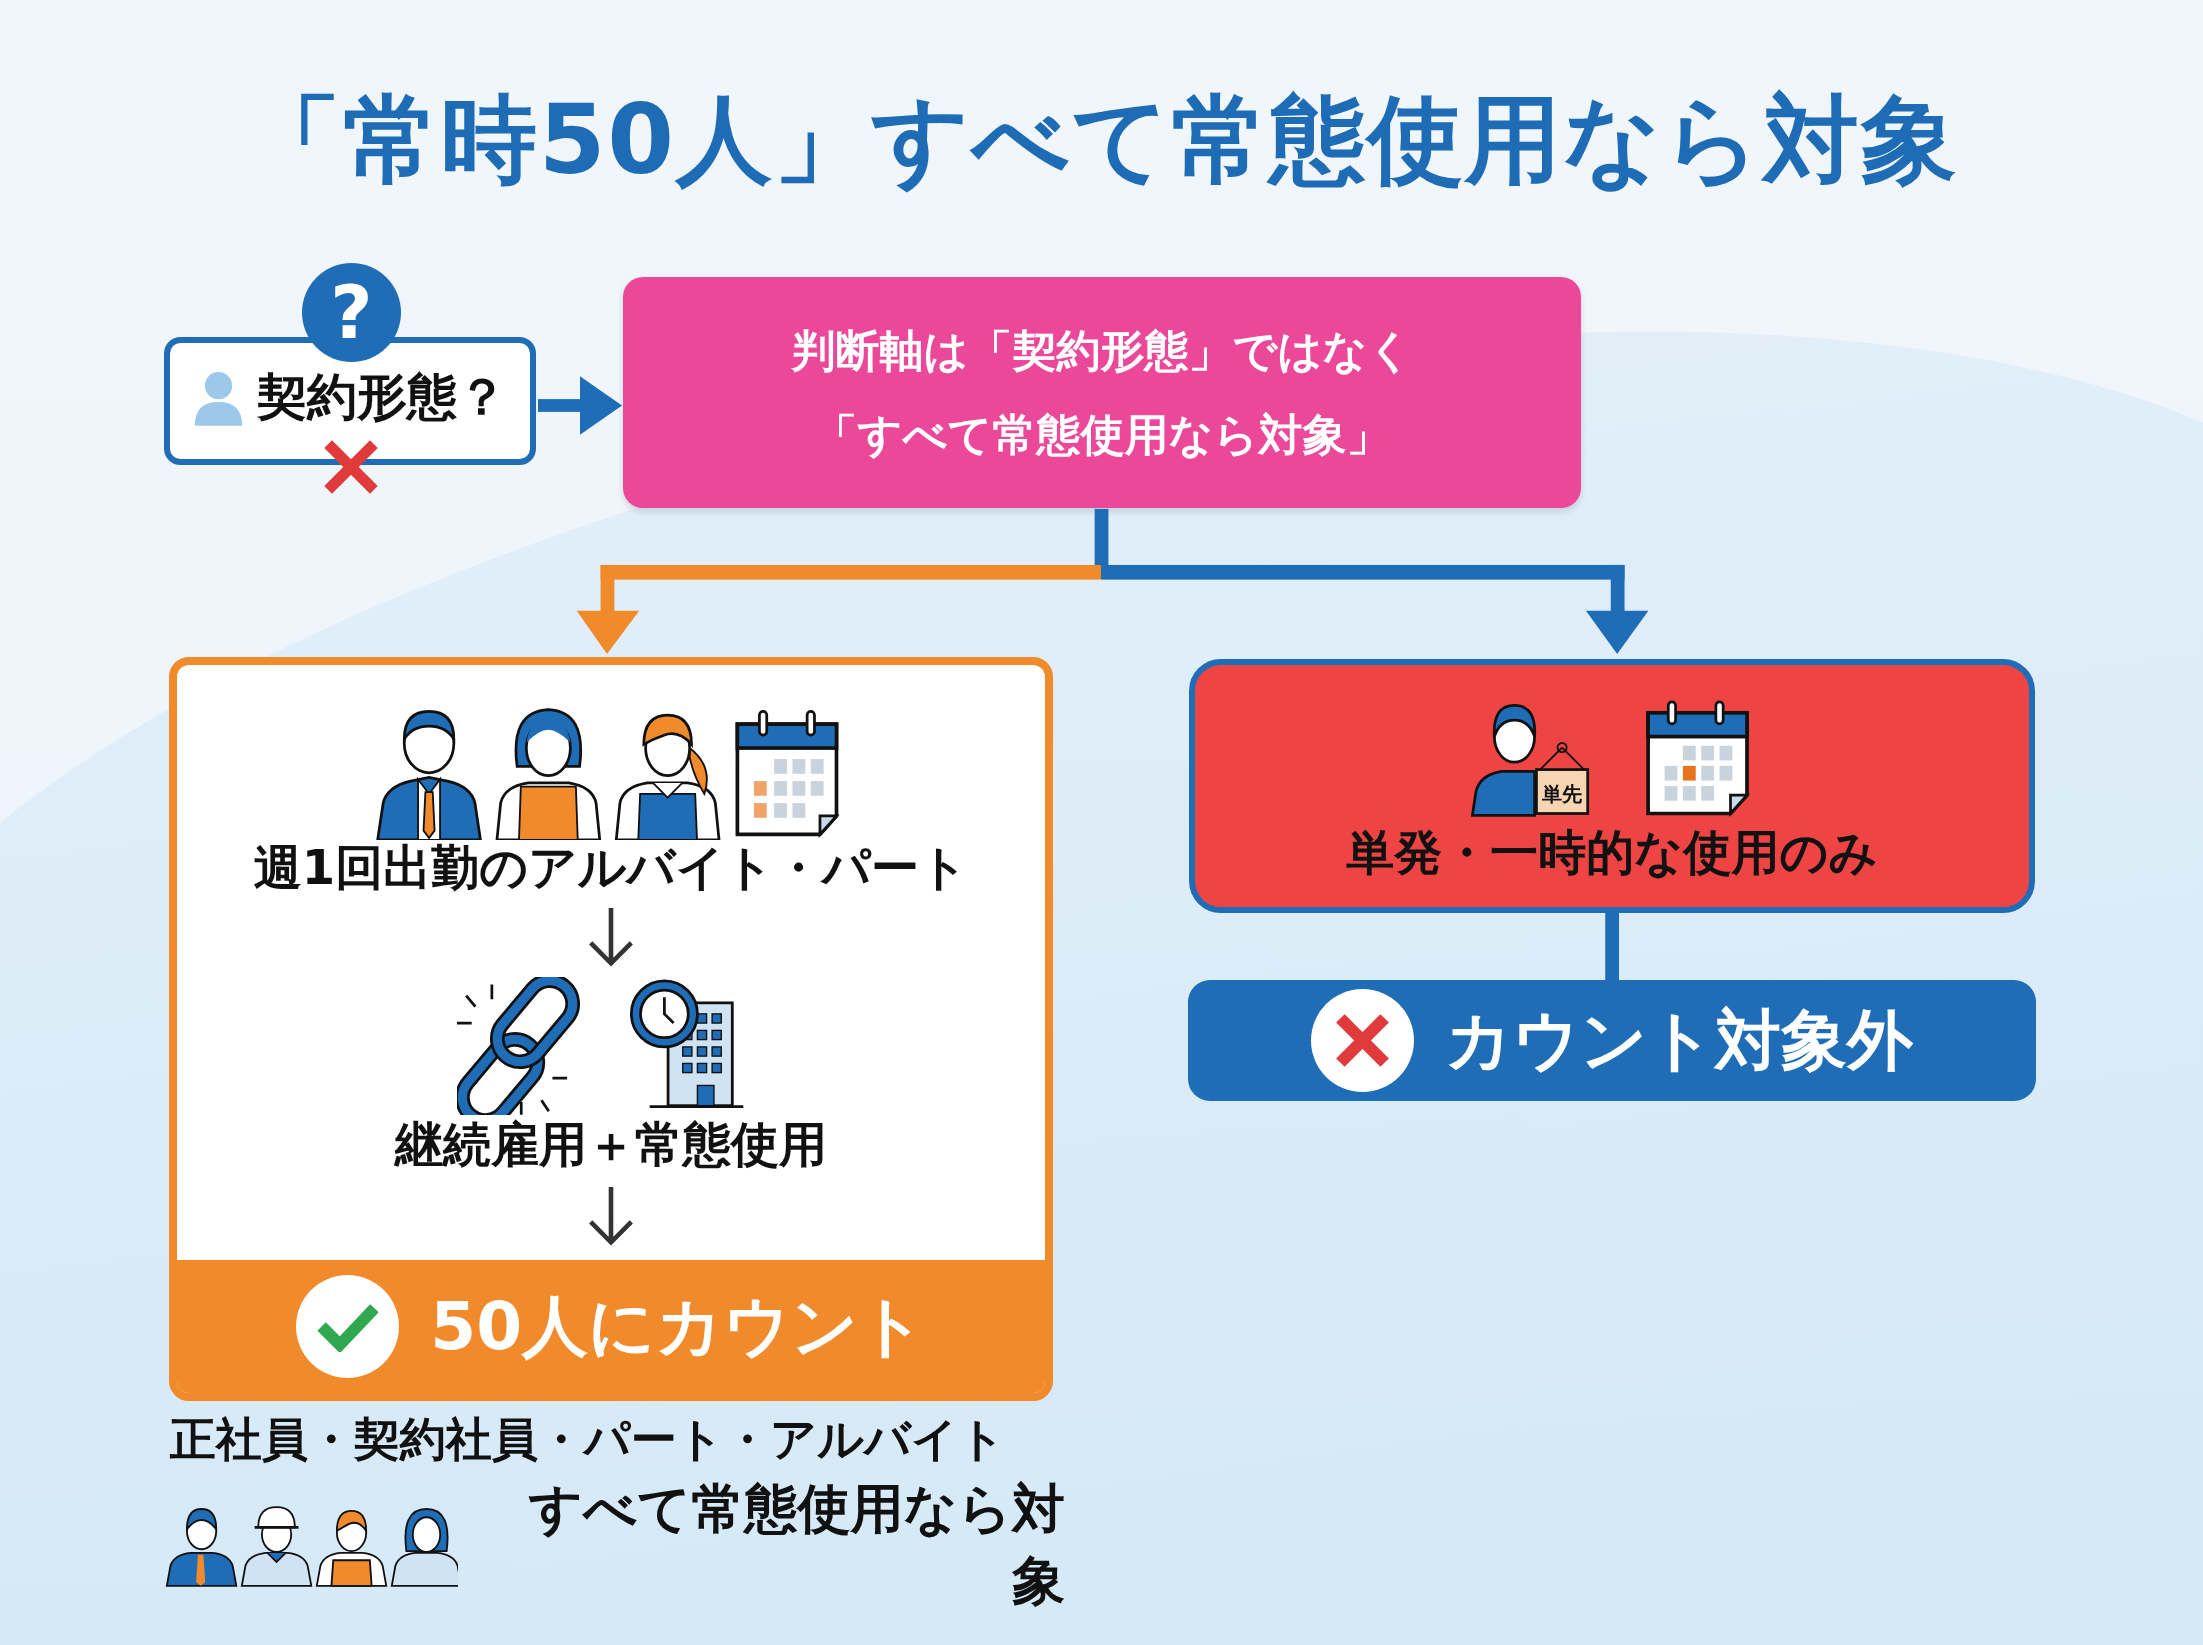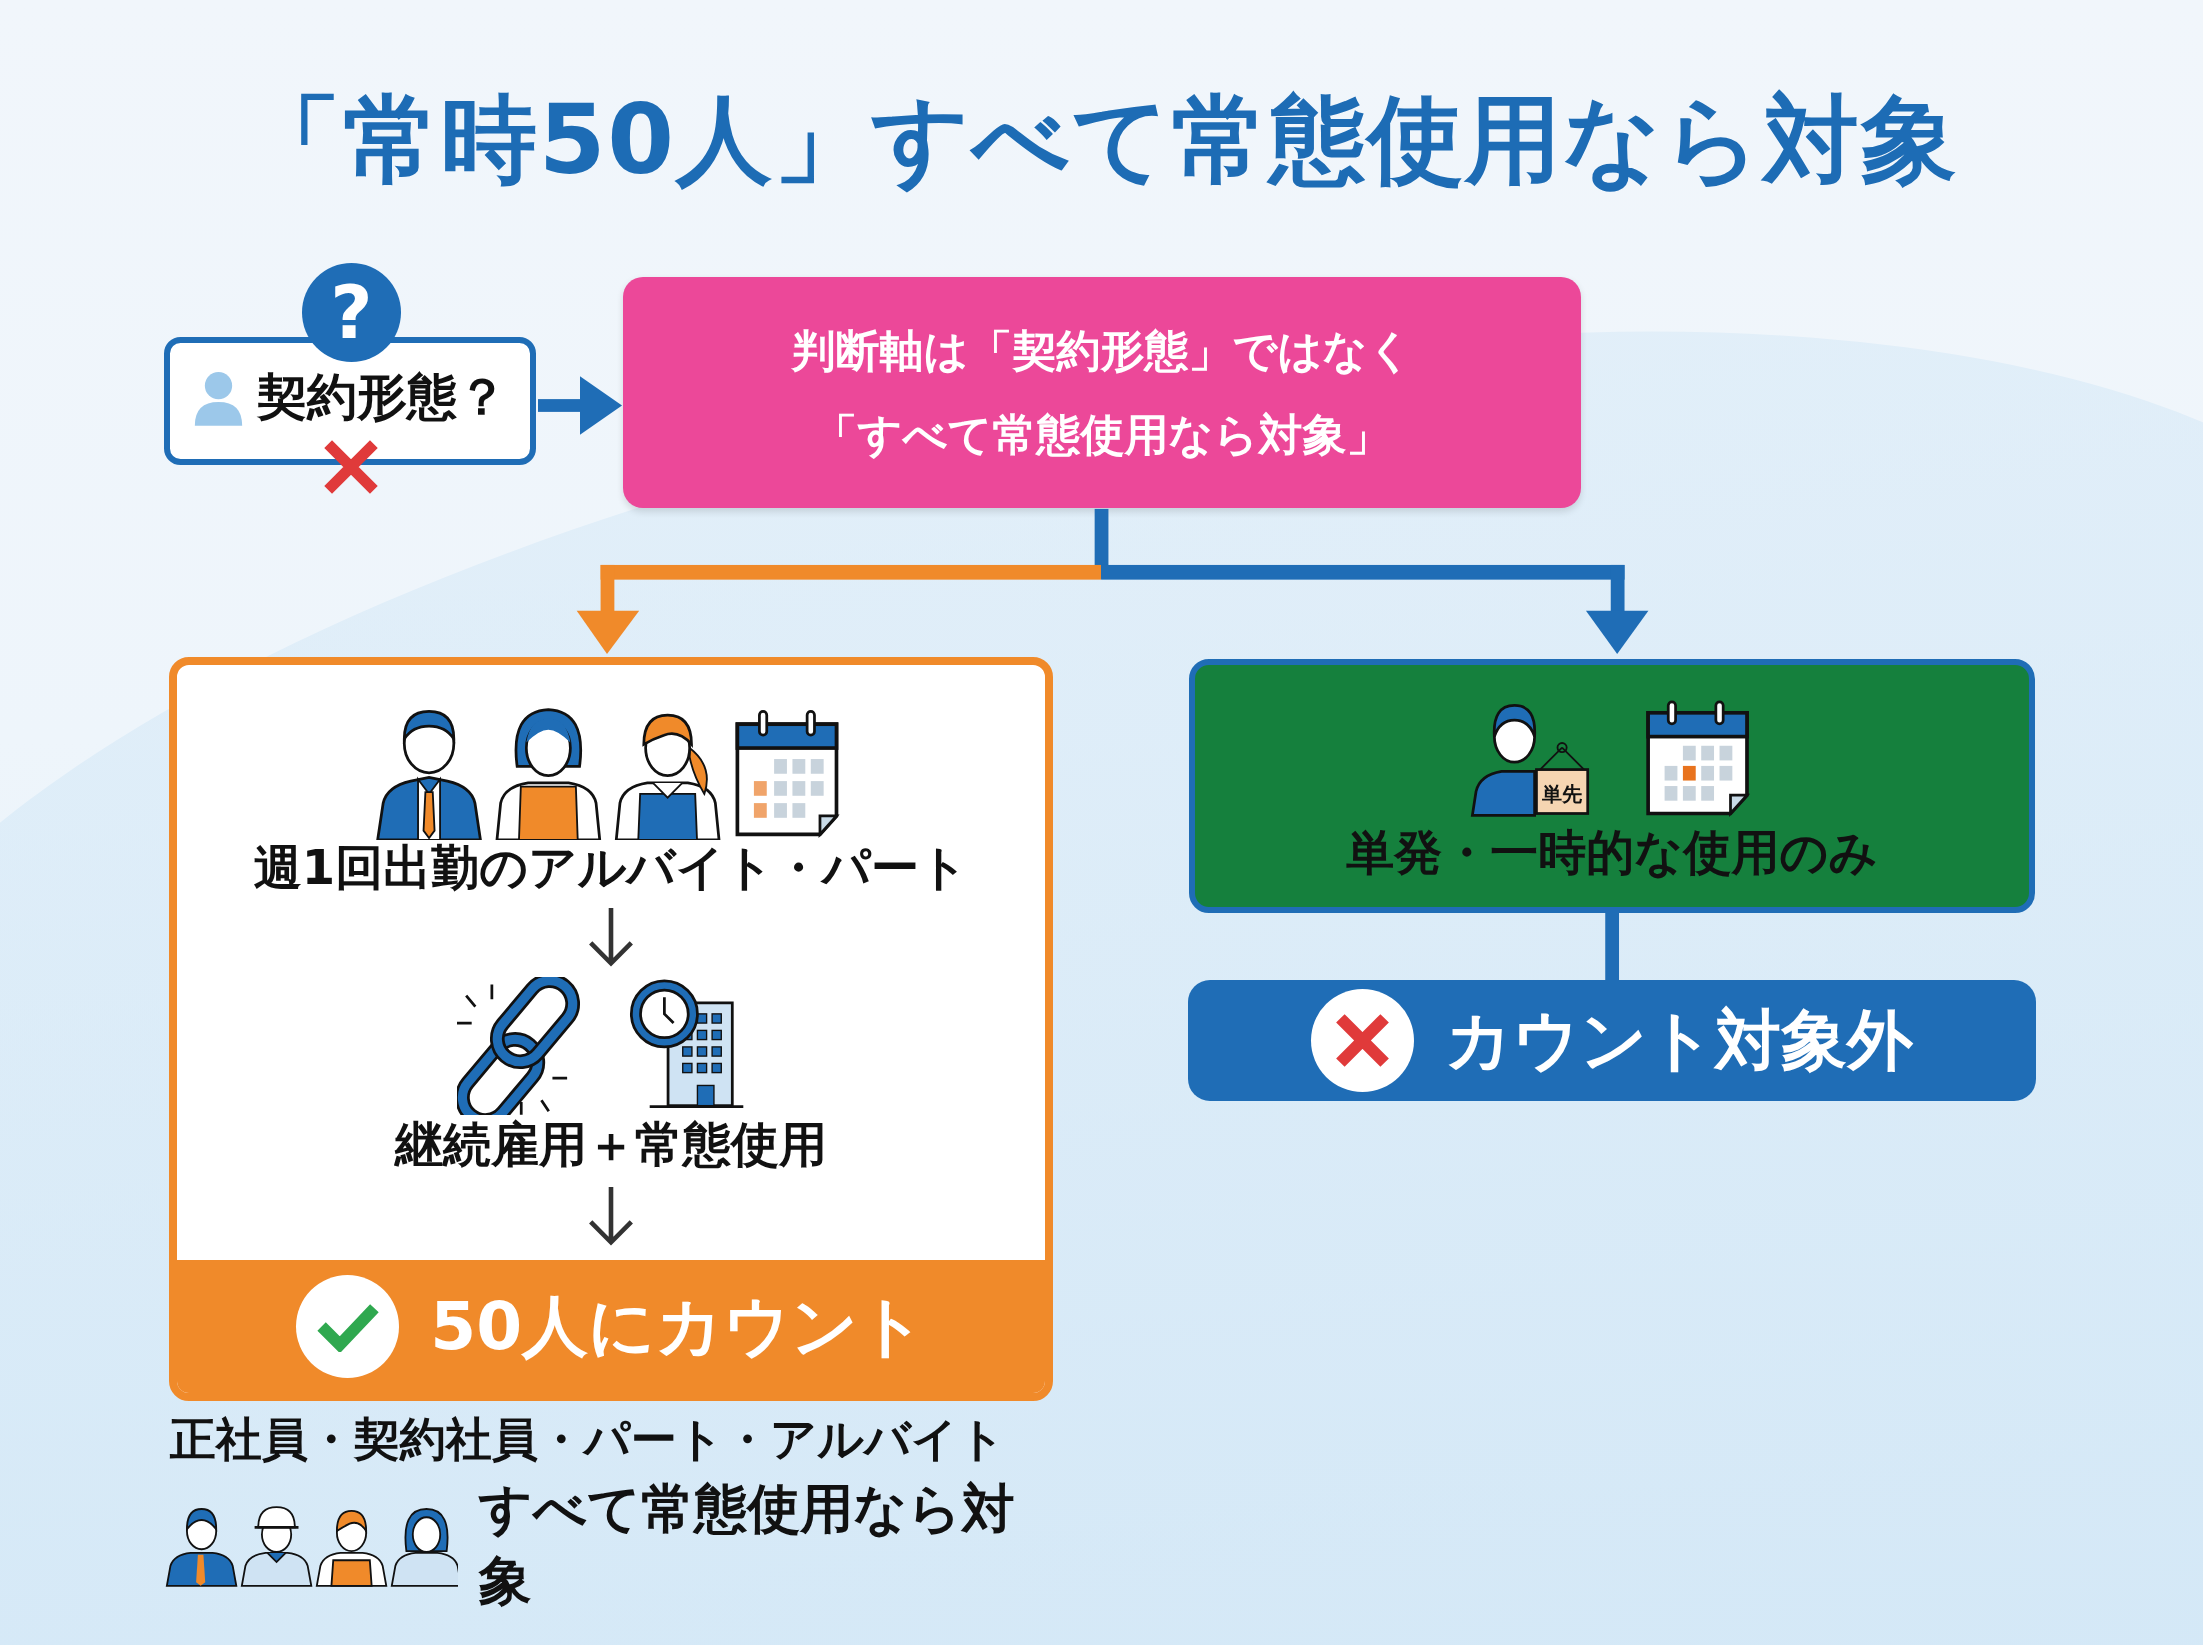--- a/index.html
+++ b/index.html
@@ -58,30 +58,30 @@
   .badge-circle {
     width:103px; height:103px; border-radius:50%; background:#fff;
     display:flex; align-items:center; justify-content:center;
   }
   .footer-text { color:#fff; font-weight:bold; font-size:66px; }
   .step-label { position:absolute; width:100%; text-align:center; font-weight:bold; color:#111; font-size:48px; }
   .down-arrow { position:absolute; }
   
   .rightbox {
     left:1189px; top:659px; width:834px; height:242px;
-    border:6.4px solid #1f6db6; border-radius:20px; background:#15803d;
+    border:6.4px solid #1f6db6; border-radius:32px; background:#ef4444;
   }
   .right-label { position:absolute; width:100%; top:156px; text-align:center; font-weight:bold; color:#111; font-size:48px; }
   .right-result {
     left:1188px; top:980px; width:848px; height:121px; background:#1f6db6; border-radius:22px;
     display:flex; align-items:center; justify-content:center; gap:31px;
   }
   .result-text { color:#fff; font-weight:bold; font-size:66px; }
   .bottom1 { left:165px; top:1409px; width:845px; text-align:center; font-weight:bold; color:#111; font-size:46px; }
-  .bottom2 { left:165px; top:1474px; width:900px; display:flex; align-items:center; gap:10px; }
+  .bottom2 { left:165px; top:1474px; width:900px; display:flex; align-items:center; gap:10px;text-align:right; }
   .bottom2 .txt { font-weight:bold; color:#111; font-size:53px; margin-left:11px; }
 </style>
 </head>
 <body>
 
 <div class="bg-wave"></div>
 
 <div class="abs title">「常時50人」すべて常態使用なら対象</div>
 
 <div class="abs qbox"></div>

